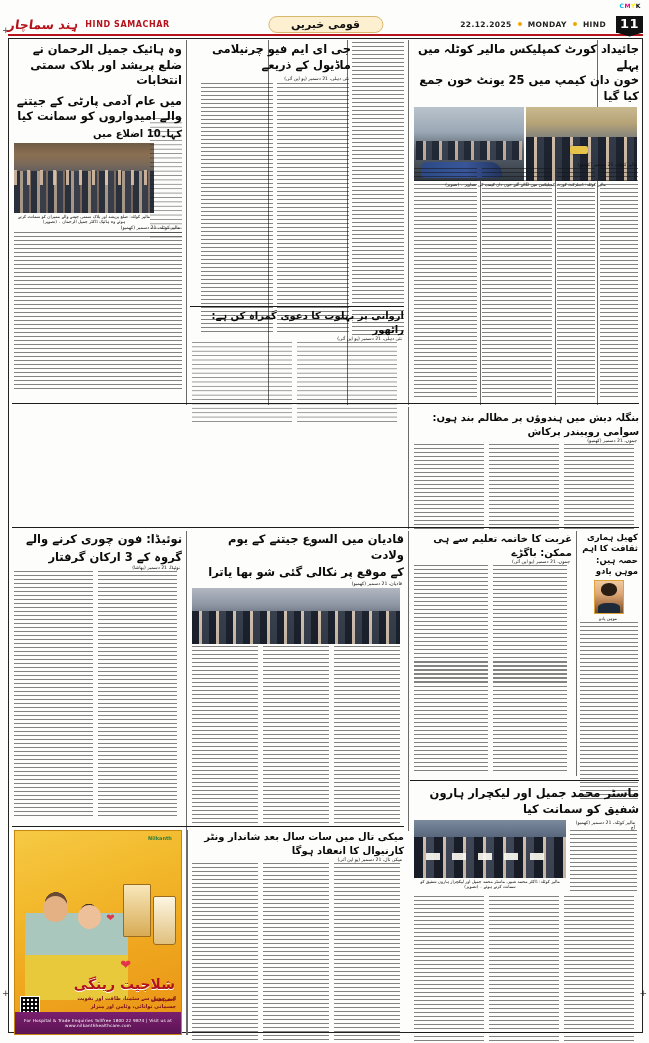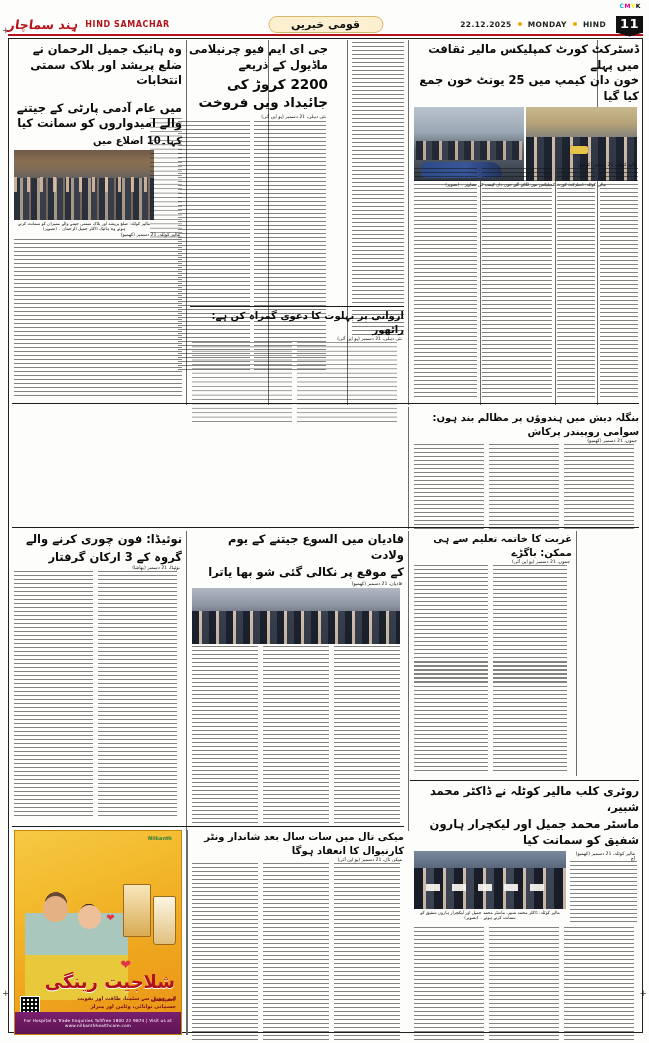--- a/index.html
+++ b/index.html
@@ -223,21 +223,21 @@
     border:0.8px solid #9c6b1e; border-radius:1px;
   }
   .ad-jar {
     position:absolute; right:3%; top:32%; width:14%; height:24%;
     background: linear-gradient(180deg,#fdf6e3,#e0c07c);
     border:0.8px solid #9c6b1e; border-radius:2px 2px 3px 3px;
   }
   .ad-heart { position:absolute; color:#e2344a; }
   .ad-brand {
     position:absolute; right:6px; bottom:21%; text-align:right; direction:rtl;
-    color:#b1121c; font-weight:bold; font-size:18px; line-height:1;
+    color:#b1121c; font-weight:bold; font-size:14px; line-height:1;
     text-shadow:0 0.6px 0 #fff;
   }
   .ad-sub {
     position:absolute; right:6px; bottom:16%; direction:rtl; text-align:right;
     color:#8a1220; font-size:6px; font-weight:bold;
   }
   .ad-benefits {
     position:absolute; right:5px; bottom:8.5%; direction:rtl; text-align:right;
     color:#7e0f1b; font-size:5.2px; line-height:1.5; font-weight:bold;
   }
@@ -300,48 +300,47 @@
     <div class="vsep" style="left:176px; top:0; height:365px;"></div>
     <div class="vsep" style="left:258px; top:0; height:365px;"></div>
     <div class="vsep" style="left:337px; top:0; height:365px;"></div>
     <div class="vsep" style="left:398px; top:0; height:365px;"></div>
     <div class="vsep" style="left:470px; top:130px; height:235px;"></div>
     <div class="vsep" style="left:545px; top:130px; height:235px;"></div>
     <div class="vsep" style="left:587px; top:0px; height:365px;"></div>
 
     <div class="blk" style="left:4px; top:2px; width:168px;">
       <div class="hl hl-lg">وہ ہائیک جمیل الرحمان نے ضلع پریشد اور بلاک سمتی انتخابات</div>
-      <div class="hl hl-lg" style="margin-top:12px;">میں عام آدمی پارٹی کے جیتنے والے امیدواروں کو سمانت کیا</div>
+      <div class="hl hl-lg" style="margin-top:5px;">میں عام آدمی پارٹی کے جیتنے والے امیدواروں کو سمانت کیا</div>
       <div class="hl hl-md" style="margin-top:2px;">کہا۔10 اضلاع میں</div>
       <div class="photo ph-grp" style="width:140px; height:70px; margin-top:3px;"></div>
       <div class="cap" style="width:140px;">مالیر کوٹلہ: ضلع پریشد اور بلاک سمتی جیتنے والے ممبران کو سمانت کرتے ہوئے وہ ہائیک ڈاکٹر جمیل الرحمان ۔ (تصویر)</div>
       <div class="byline">مالیر کوٹلہ، 21 دسمبر (کھمبو)</div>
       <div class="lines dense" style="width:168px; height:160px; margin-top:2px;"></div>
     </div>
 
     <div class="blk" style="left:140px; top:78px; width:32px;">
       <div class="lines" style="width:32px; height:120px;"></div>
     </div>
 
-    <div class="blk" style="left:168px; top:2px; width:150px;">
+    <div class="blk" style="left:191px; top:2px; width:150px;">
       <div class="hl hl-lg">جی ای ایم فیو چرنیلامی ماڈیول کے ذریعے</div>
-      <div class="hl hl-xl" style="margin-top:2px;">2200 کروڑ کی جائیداد ویں فروخت</div>
       <div class="byline" style="margin-top:3px;">نئی دہلی، 21 دسمبر (یو این آئی)</div>
       <div style="display:flex; gap:4px; margin-top:2px;">
         <div class="lines dense" style="width:72px; height:250px;"></div>
         <div class="lines dense" style="width:72px; height:250px;"></div>
       </div>
     </div>
 
     <div class="blk" style="left:342px; top:2px; width:52px;">
       <div class="lines dense" style="width:52px; height:295px;"></div>
     </div>
 
     <div class="blk" style="left:404px; top:2px; width:225px;">
-      <div class="hl hl-lg">ڈسٹرکٹ کورٹ کمپلیکس مالیر ثقافت میں پہلے</div>
+      <div class="hl hl-lg">جائیداد کورٹ کمپلیکس مالیر کوٹلہ میں پہلے</div>
       <div class="hl hl-lg" style="margin-top:0;">خون دان کیمپ میں 25 یونٹ خون جمع کیا گیا</div>
       <div style="display:flex; gap:2px; margin-top:3px;">
         <div class="photo ph-blood" style="width:110px; height:74px;"></div>
         <div class="photo ph-cheque" style="width:111px; height:74px;"></div>
       </div>
       <div class="cap" style="width:223px;">مالیر کوٹلہ: ڈسٹرکٹ کورٹ کمپلیکس میں لگائے گئے خون دان کیمپ کی تصاویر ۔ (تصویر)</div>
     </div>
 
     <div class="blk" style="left:404px; top:122px; width:225px;">
       <div class="byline">مالیر کوٹلہ، 21 دسمبر (کھمبو)</div>
@@ -406,32 +405,37 @@
     <div class="blk" style="left:404px; top:492px; width:158px;">
       <div class="hl hl-md">غربت کا خاتمہ تعلیم سے ہی ممکن: باگڑے</div>
       <div class="byline">جموں، 21 دسمبر (یو این آئی)</div>
       <div style="display:flex; gap:5px; margin-top:1px;">
         <div class="lines dense" style="width:74px; height:120px;"></div>
         <div class="lines dense" style="width:74px; height:120px;"></div>
       </div>
     </div>
 
     <div class="vsep" style="left:566px; top:491px; height:245px;"></div>
+    <div class="blk" style="left:570px; top:492px; width:58px;">
+      <div class="hl hl-sm">کھیل ہماری ثقافت کا اہم حصہ ہیں: موہن یادو</div>
+      <div class="photo ph-portrait" style="width:30px; height:34px; margin:2px auto 1px auto;"></div>
+      <div class="cap" style="width:56px;">موہن یادو</div>
+      <div class="lines dense" style="width:58px; height:180px; margin-top:1px;"></div>
+    </div>
 
     <div class="blk" style="left:404px; top:622px; width:158px;">
       <div style="display:flex; gap:5px;">
         <div class="lines dense" style="width:74px; height:110px;"></div>
         <div class="lines dense" style="width:74px; height:110px;"></div>
       </div>
     </div>
 
     <div class="hsep thick-rule" style="top:740px; left:400px; right:2px;"></div>
 
     <div class="blk" style="left:404px; top:744px; width:225px;">
-      <div class="hl hl-lg">روٹری کلب مالیر کوٹلہ نے ڈاکٹر محمد شبیر،</div>
       <div class="hl hl-lg" style="margin-top:2px;">ماسٹر محمد جمیل اور لیکچرار ہارون شفیق کو سمانت کیا</div>
       <div style="display:flex; gap:4px; margin-top:3px; align-items:flex-start;">
         <div style="width:152px;">
           <div class="photo ph-award" style="width:152px; height:58px;"></div>
           <div class="cap" style="width:152px;">مالیر کوٹلہ: ڈاکٹر محمد شبیر، ماسٹر محمد جمیل اور لیکچرار ہارون شفیق کو سمانت کرتے ہوئے ۔ (تصویر)</div>
         </div>
         <div style="width:67px;">
           <div class="byline">مالیر کوٹلہ، 21 دسمبر (کھمبو) آج</div>
           <div class="lines dense" style="width:67px; height:64px;"></div>
         </div>

